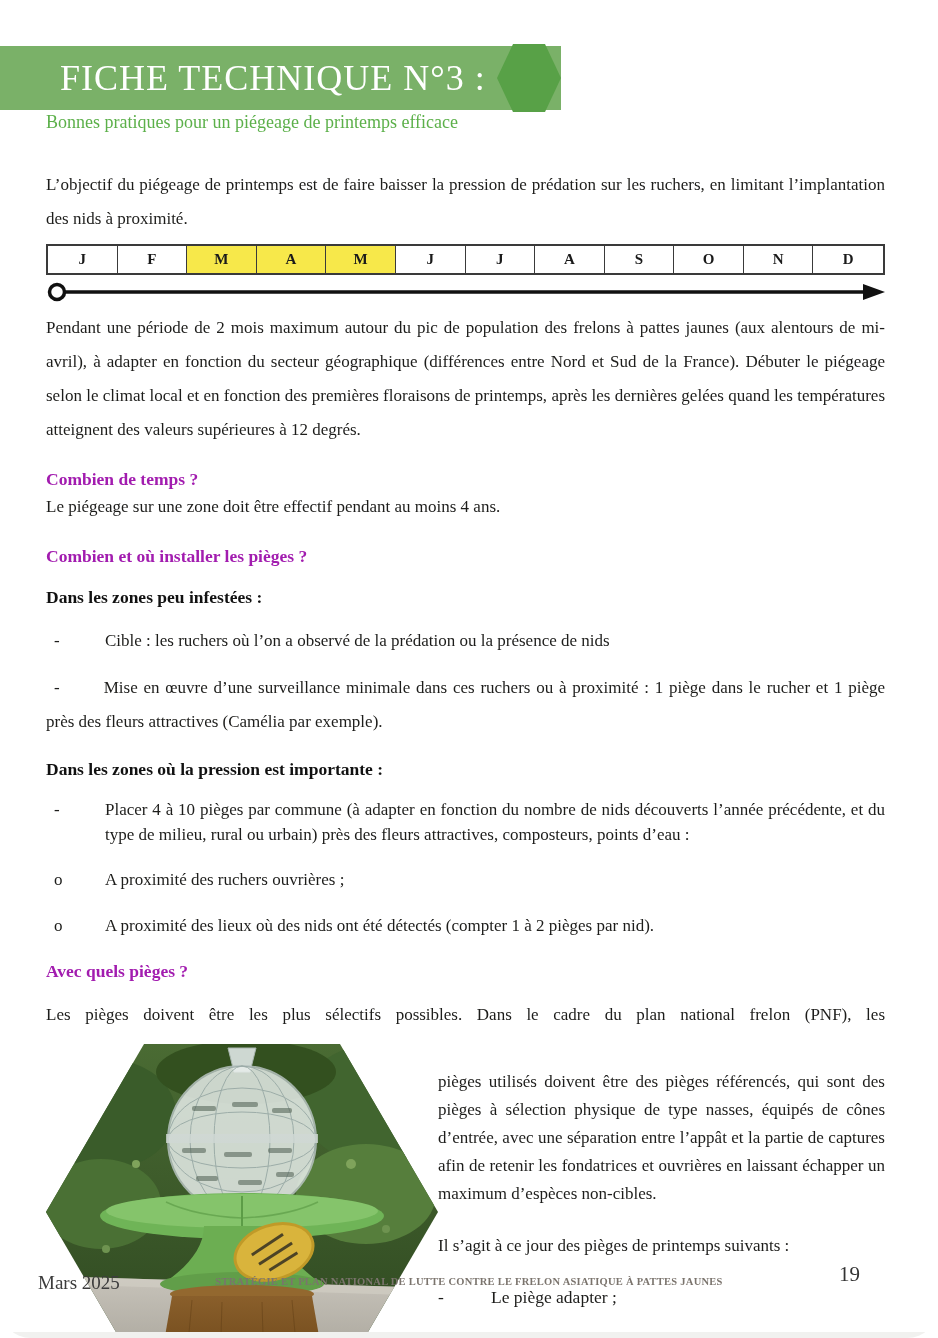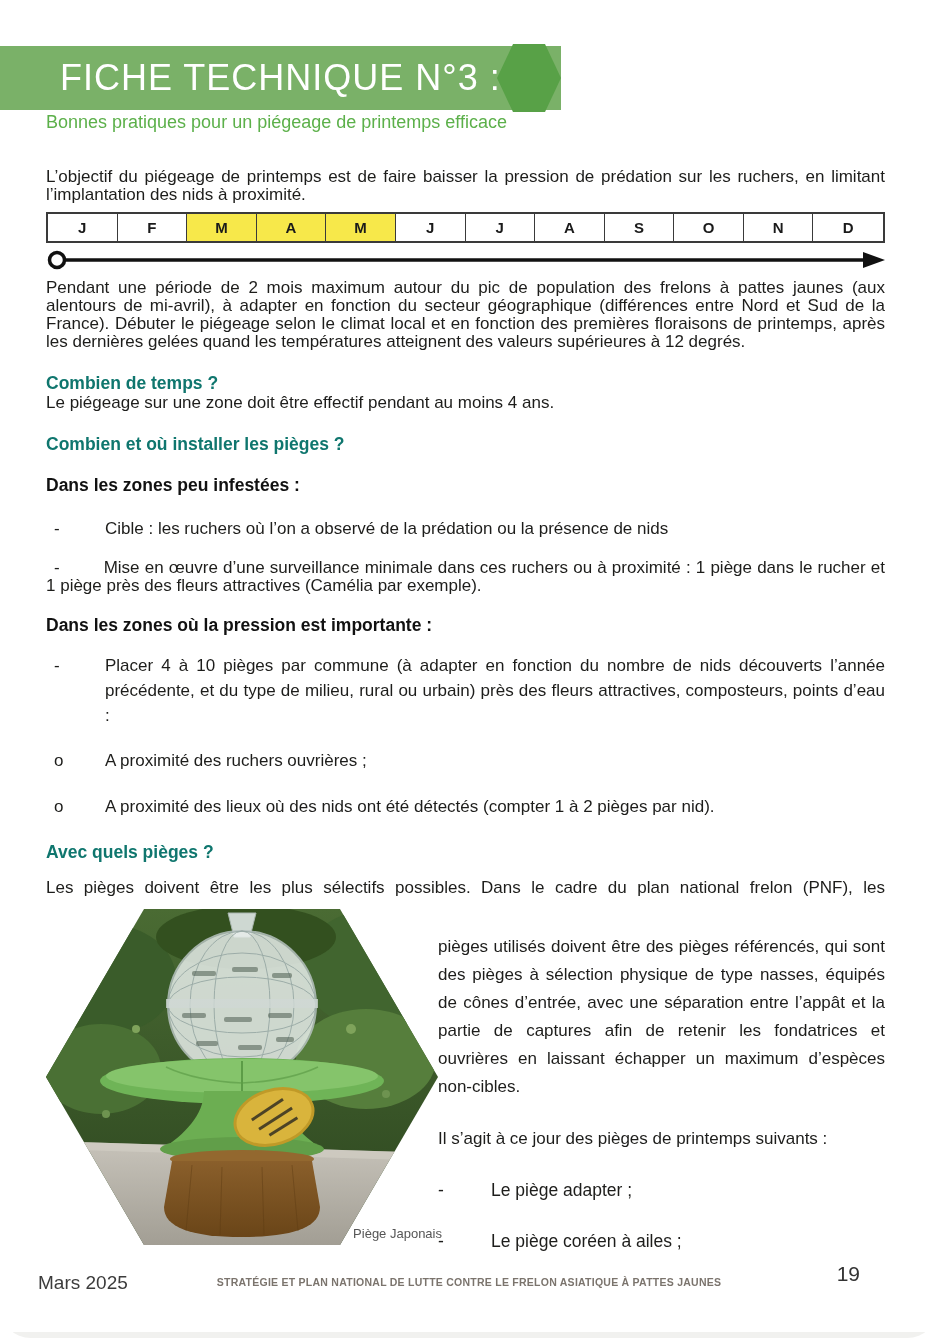--- a/index.html
+++ b/index.html
@@ -1,32 +1,32 @@
 <!DOCTYPE html>
 <html lang="fr"><head>
 <meta charset="utf-8">
 <style>
   html,body{margin:0;padding:0;background:#fff;}
   .page{position:relative;width:938px;height:1338px;background:#fff;overflow:hidden;
-        font-family:Liberation Sans, sans-serif;color:#1d1d1b;border-radius:31px;}
+        font-family:Liberation Serif, serif;color:#1d1d1b;border-radius:31px;}
 
   
   .banner{position:absolute;top:46px;left:0;width:561px;height:64px;background:#7ab168;
           display:flex;align-items:center;}
   .banner-title{color:#ffffff;font-size:36px;font-weight:400;letter-spacing:1px;padding-left:60px;white-space:nowrap;}
   .banner-hex{position:absolute;left:497px;top:-2px;width:64px;height:68px;background:#58a147;
               clip-path:polygon(25% 0,75% 0,100% 50%,75% 100%,25% 100%,0 50%);}
   .subtitle{position:absolute;top:112px;left:46px;margin:0;font-size:18px;font-weight:400;color:#5cb04a;}
 
   
   .content{position:absolute;top:168px;left:0;width:938px;padding:0 53px 0 46px;box-sizing:border-box;}
-  .para{font-size:17px;line-height:18px;text-align:justify;margin:0 0 0 0;}
+  .para{font-size:17px;line-height:34px;text-align:justify;margin:0 0 0 0;}
   .mt{margin-top:14px;}
   .force-just{text-align-last:justify;}
-  .green-h{font-size:17.5px;font-weight:bold;color:#0f766e;margin:22px 0 0 0;}
+  .green-h{font-size:17.5px;font-weight:bold;color:#a21caf;margin:22px 0 0 0;}
   .bold-h{font-size:17.5px;font-weight:bold;color:#111;margin:20px 0 0 0;}
 
   
   .month-table{display:grid;grid-template-columns:repeat(12,1fr);border:2px solid #3a3a3a;margin-top:8px;}
   .mcell{height:27px;line-height:27px;text-align:center;font-weight:bold;font-size:15px;
          border-right:1.5px solid #3a3a3a;background:#fff;color:#1a1a1a;}
   .mcell:last-child{border-right:none;}
   .mcell.hl{background:#f7e84a;}
   .timeline{display:block;margin-top:6px;}
 

